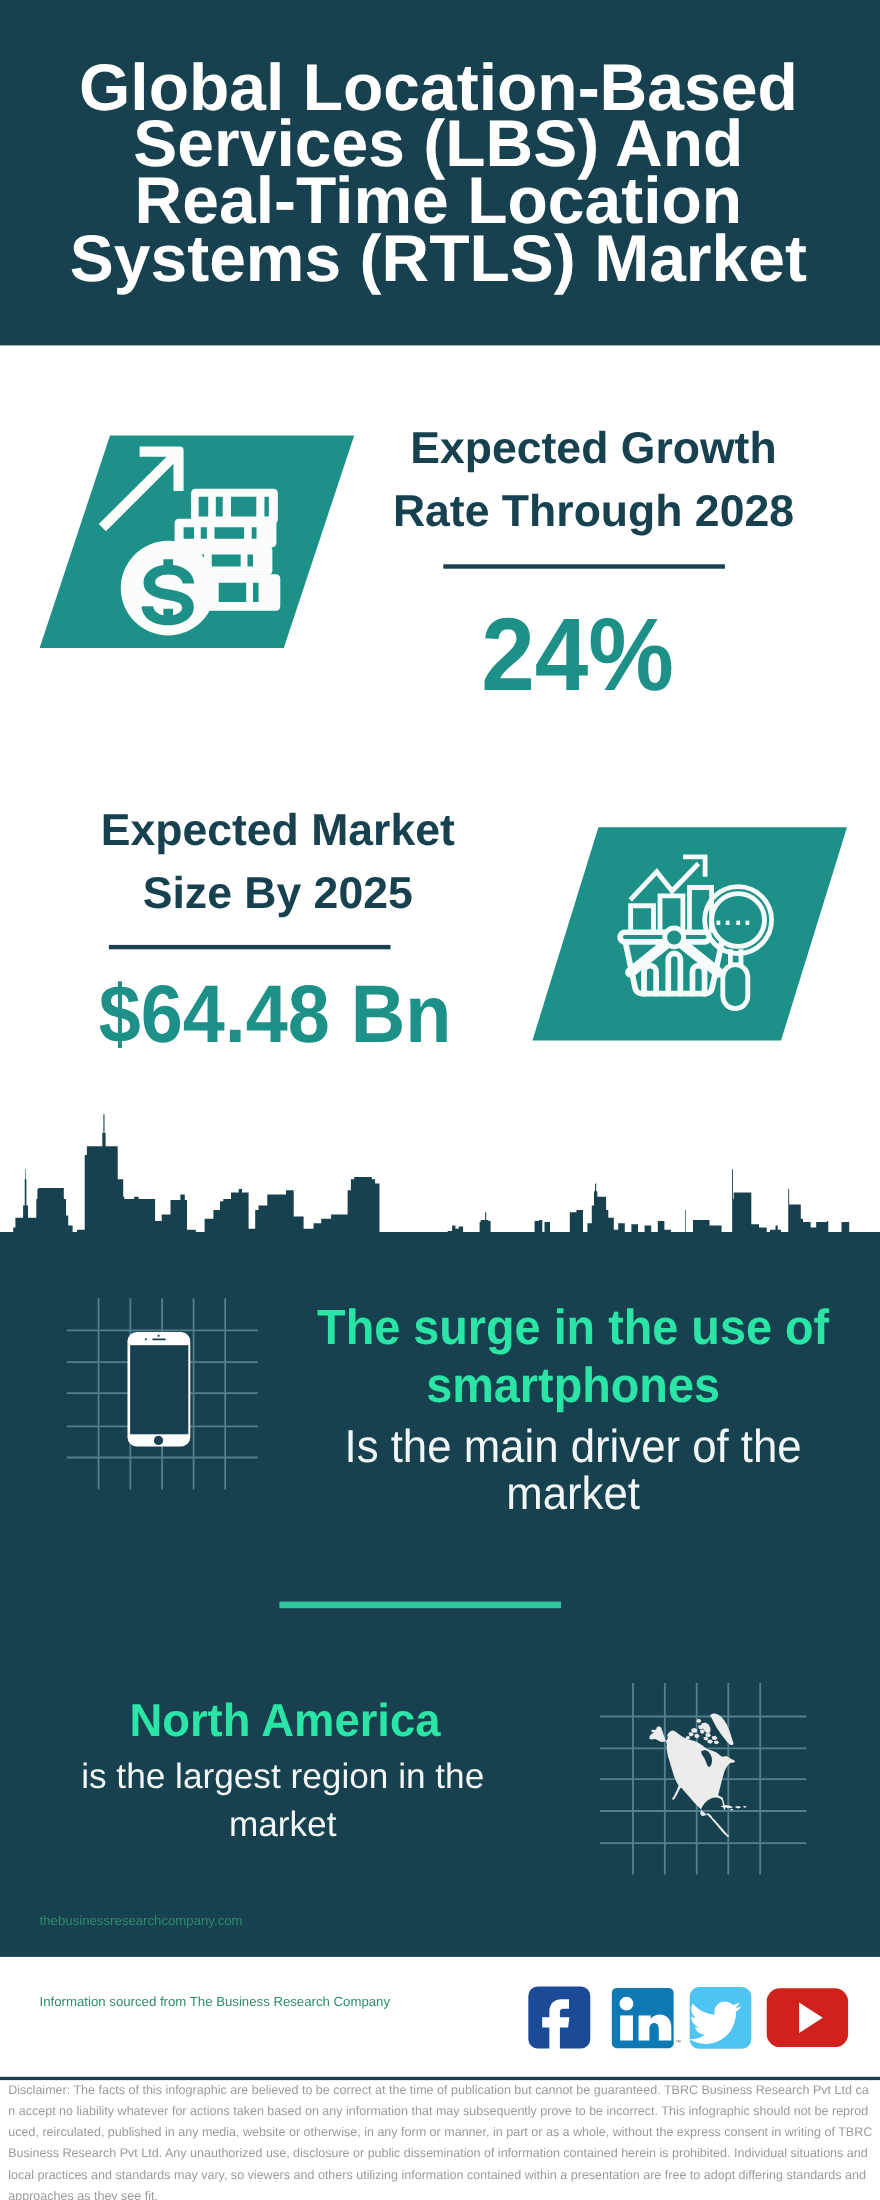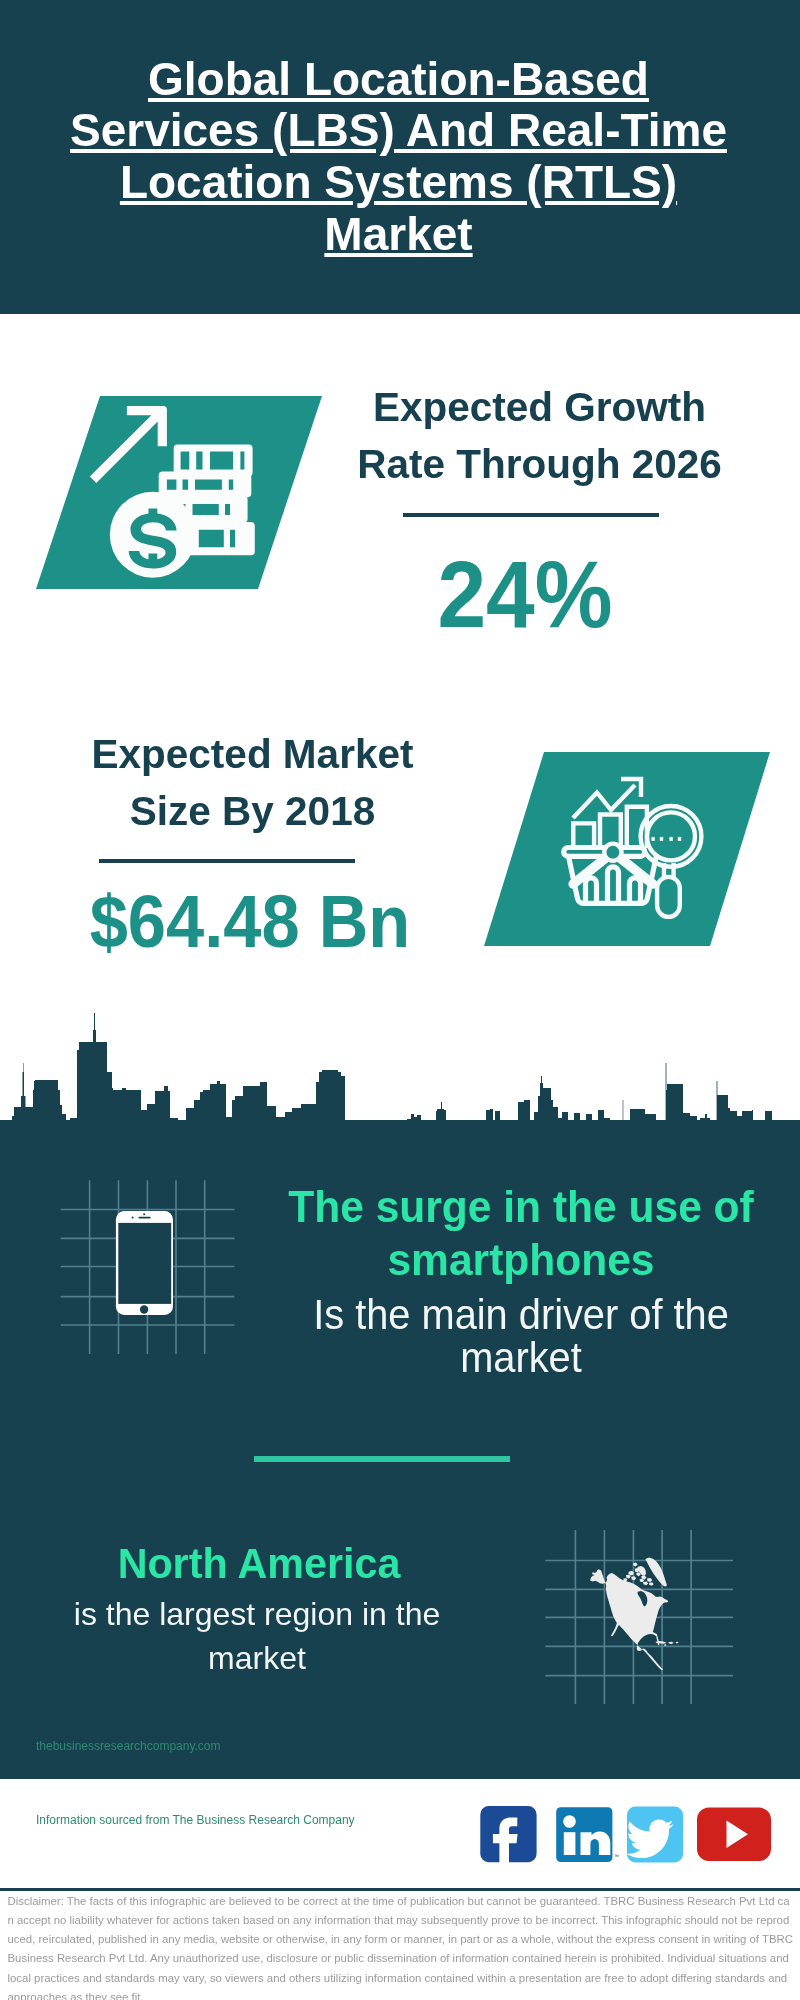--- a/index.html
+++ b/index.html
@@ -1,22 +1,22 @@
 <!DOCTYPE html>
 <html><head>
 <meta charset="utf-8">
 <style>
   html,body{margin:0;padding:0;}
   body{width:800px;height:2000px;background:#fff;font-family:"Liberation Sans",sans-serif;overflow:hidden;}
   .page{position:relative;width:800px;height:2000px;background:#fff;}
 
   
   .header{position:absolute;left:0;top:0;width:800px;height:314px;background:#17414f;}
-  .header-title{position:absolute;left:49px;top:53.5px;width:699px;color:#ffffff;font-size:46px;
-    line-height:51.7px;font-weight:bold;text-align:center;letter-spacing:0px;text-decoration:underline;}
+  .header-title{position:absolute;left:49px;top:53.5px;width:699px;color:#ffffff;font-size:60px;
+    line-height:51.7px;font-weight:bold;text-align:center;letter-spacing:0px;}
   .stat-head{position:absolute;color:#17414f;font-size:40.5px;line-height:56.7px;font-weight:bold;text-align:center;}
   .rule{position:absolute;height:4px;background:#17414f;}
   .stat-val{position:absolute;color:#1d9188;font-weight:bold;text-align:center;}
 
   
   .darkband{position:absolute;left:0;width:800px;background:#17414f;}
 
   .hl-head{position:absolute;color:#2ae5a6;font-size:45px;line-height:52.5px;font-weight:bold;text-align:center;transform:scaleX(0.945);}
   .hl-sub{position:absolute;color:#f2f6f7;font-size:42px;line-height:43.4px;text-align:center;transform:scaleX(0.947);}
   .hl-head2{position:absolute;color:#2ae5a6;font-size:42.1px;line-height:50px;font-weight:bold;text-align:center;transform:scaleX(0.98);}
@@ -43,27 +43,27 @@
         <path d="M132.5 79.6 h85 a3.8 3.8 0 0 1 3.8 3.8 v18.2 a3.8 3.8 0 0 1 -3.8 3.8 h-85 a3.8 3.8 0 0 1 -3.8 -3.8 v-18.2 a3.8 3.8 0 0 1 3.8 -3.8 z M136.9 87.4 v10.4 h9.5 v-10.4 z M152.5 87.4 v10.4 h5.6 v-10.4 z M165 87.4 v10.4 h26.9 v-10.4 z M198.8 87.4 v10.4 h4.4 v-10.4 z"></path>
         <path d="M144.8 104.2 h69 a3.8 3.8 0 0 1 3.8 3.8 v18.8 a3.8 3.8 0 0 1 -3.8 3.8 h-69 a3.8 3.8 0 0 1 -3.8 -3.8 v-18.8 a3.8 3.8 0 0 1 3.8 -3.8 z M149.2 112 v11 h6.3 v-11 z M162.5 112 v11 h26.3 v-11 z M195 112 v11 h5 v-11 z"></path>
         <path d="M153.8 130 h67.2 a3.8 3.8 0 0 1 3.8 3.8 v25.6 a3.8 3.8 0 0 1 -3.8 3.8 h-67.2 a3.8 3.8 0 0 1 -3.8 -3.8 v-25.6 a3.8 3.8 0 0 1 3.8 -3.8 z M158.1 137.8 v17.5 h3.8 v-17.5 z M168.8 137.8 v17.5 h25 v-17.5 z M200 137.8 v17.5 h5 v-17.5 z"></path>
         <circle cx="122.8" cy="142.7" r="43"></circle>
       </g>
       <g fill="#1d9188">
         <path d="M118.5 116.5 h8.8 v6.5 h-8.8 z M118.5 161.5 h8.8 v6.5 h-8.8 z"></path>
         <path d="M122.9 121.3 c-12.4,0 -22.4,6.6 -22.4,16.3 c0,9.0 7.6,13.3 18.0,15.2 l7.5,1.4 c6.5,1.2 9.6,3.0 9.6,6.3 c0,4.1 -5.2,7.1 -12.7,7.1 c-7.9,0 -13.1,-3.2 -13.6,-8.5 h-10.6 c0.5,10.6 10.4,17.4 24.2,17.4 c13.3,0 23.3,-6.8 23.3,-16.6 c0,-9.1 -7.2,-13.3 -18.4,-15.3 l-7.4,-1.3 c-6.3,-1.1 -9.3,-2.9 -9.3,-6.2 c0,-4.0 5.0,-6.9 12.0,-6.9 c7.4,0 12.3,3.1 12.9,8.2 h10.6 c-0.6,-10.2 -10.0,-17.1 -23.7,-17.1 z"></path>
       </g>
     </svg>
-    <div class="stat-head" style="left:339.5px;top:379px;width:400px;">Expected Growth Rate Through 2026</div>
+    <div class="stat-head" style="left:339.5px;top:379px;width:400px;">Expected Growth Rate Through 2028</div>
     <div class="rule" style="left:403px;top:513px;width:256px;"></div>
     <div class="stat-val" style="left:324.75px;top:548px;width:400px;font-size:94px;line-height:94px;transform:scaleX(0.931);">24%</div>
   </div>
 
   <div>
-    <div class="stat-head" style="left:52.5px;top:725.9px;width:400px;">Expected Market Size By 2018</div>
+    <div class="stat-head" style="left:52.5px;top:725.9px;width:400px;">Expected Market Size By 2025</div>
     <div class="rule" style="left:99.2px;top:859px;width:256.2px;"></div>
     <div class="stat-val" style="left:50px;top:885px;width:400px;font-size:74.4px;line-height:74.4px;transform:scaleX(0.923);">$64.48 Bn</div>
     <svg style="position:absolute;left:480px;top:748px;" width="300" height="210" viewBox="0 0 300 210">
       <polygon points="64,4 290,4 230,198 4,198" fill="#1d9188"></polygon>
       <g>
         <g fill="none" stroke="#f4fbfa" stroke-width="4.4" stroke-linejoin="miter" stroke-linecap="butt">
           <polyline points="93,70 117,44.5 131,62 155,37"></polyline>
           <polyline points="141,31 161,31 161,49"></polyline>
           <polyline points="93.3,100 93.3,75.4 114.1,75.4 114.1,100"></polyline>
           <polyline points="120,100 120,66.5 140.8,66.5 140.8,100"></polyline>

